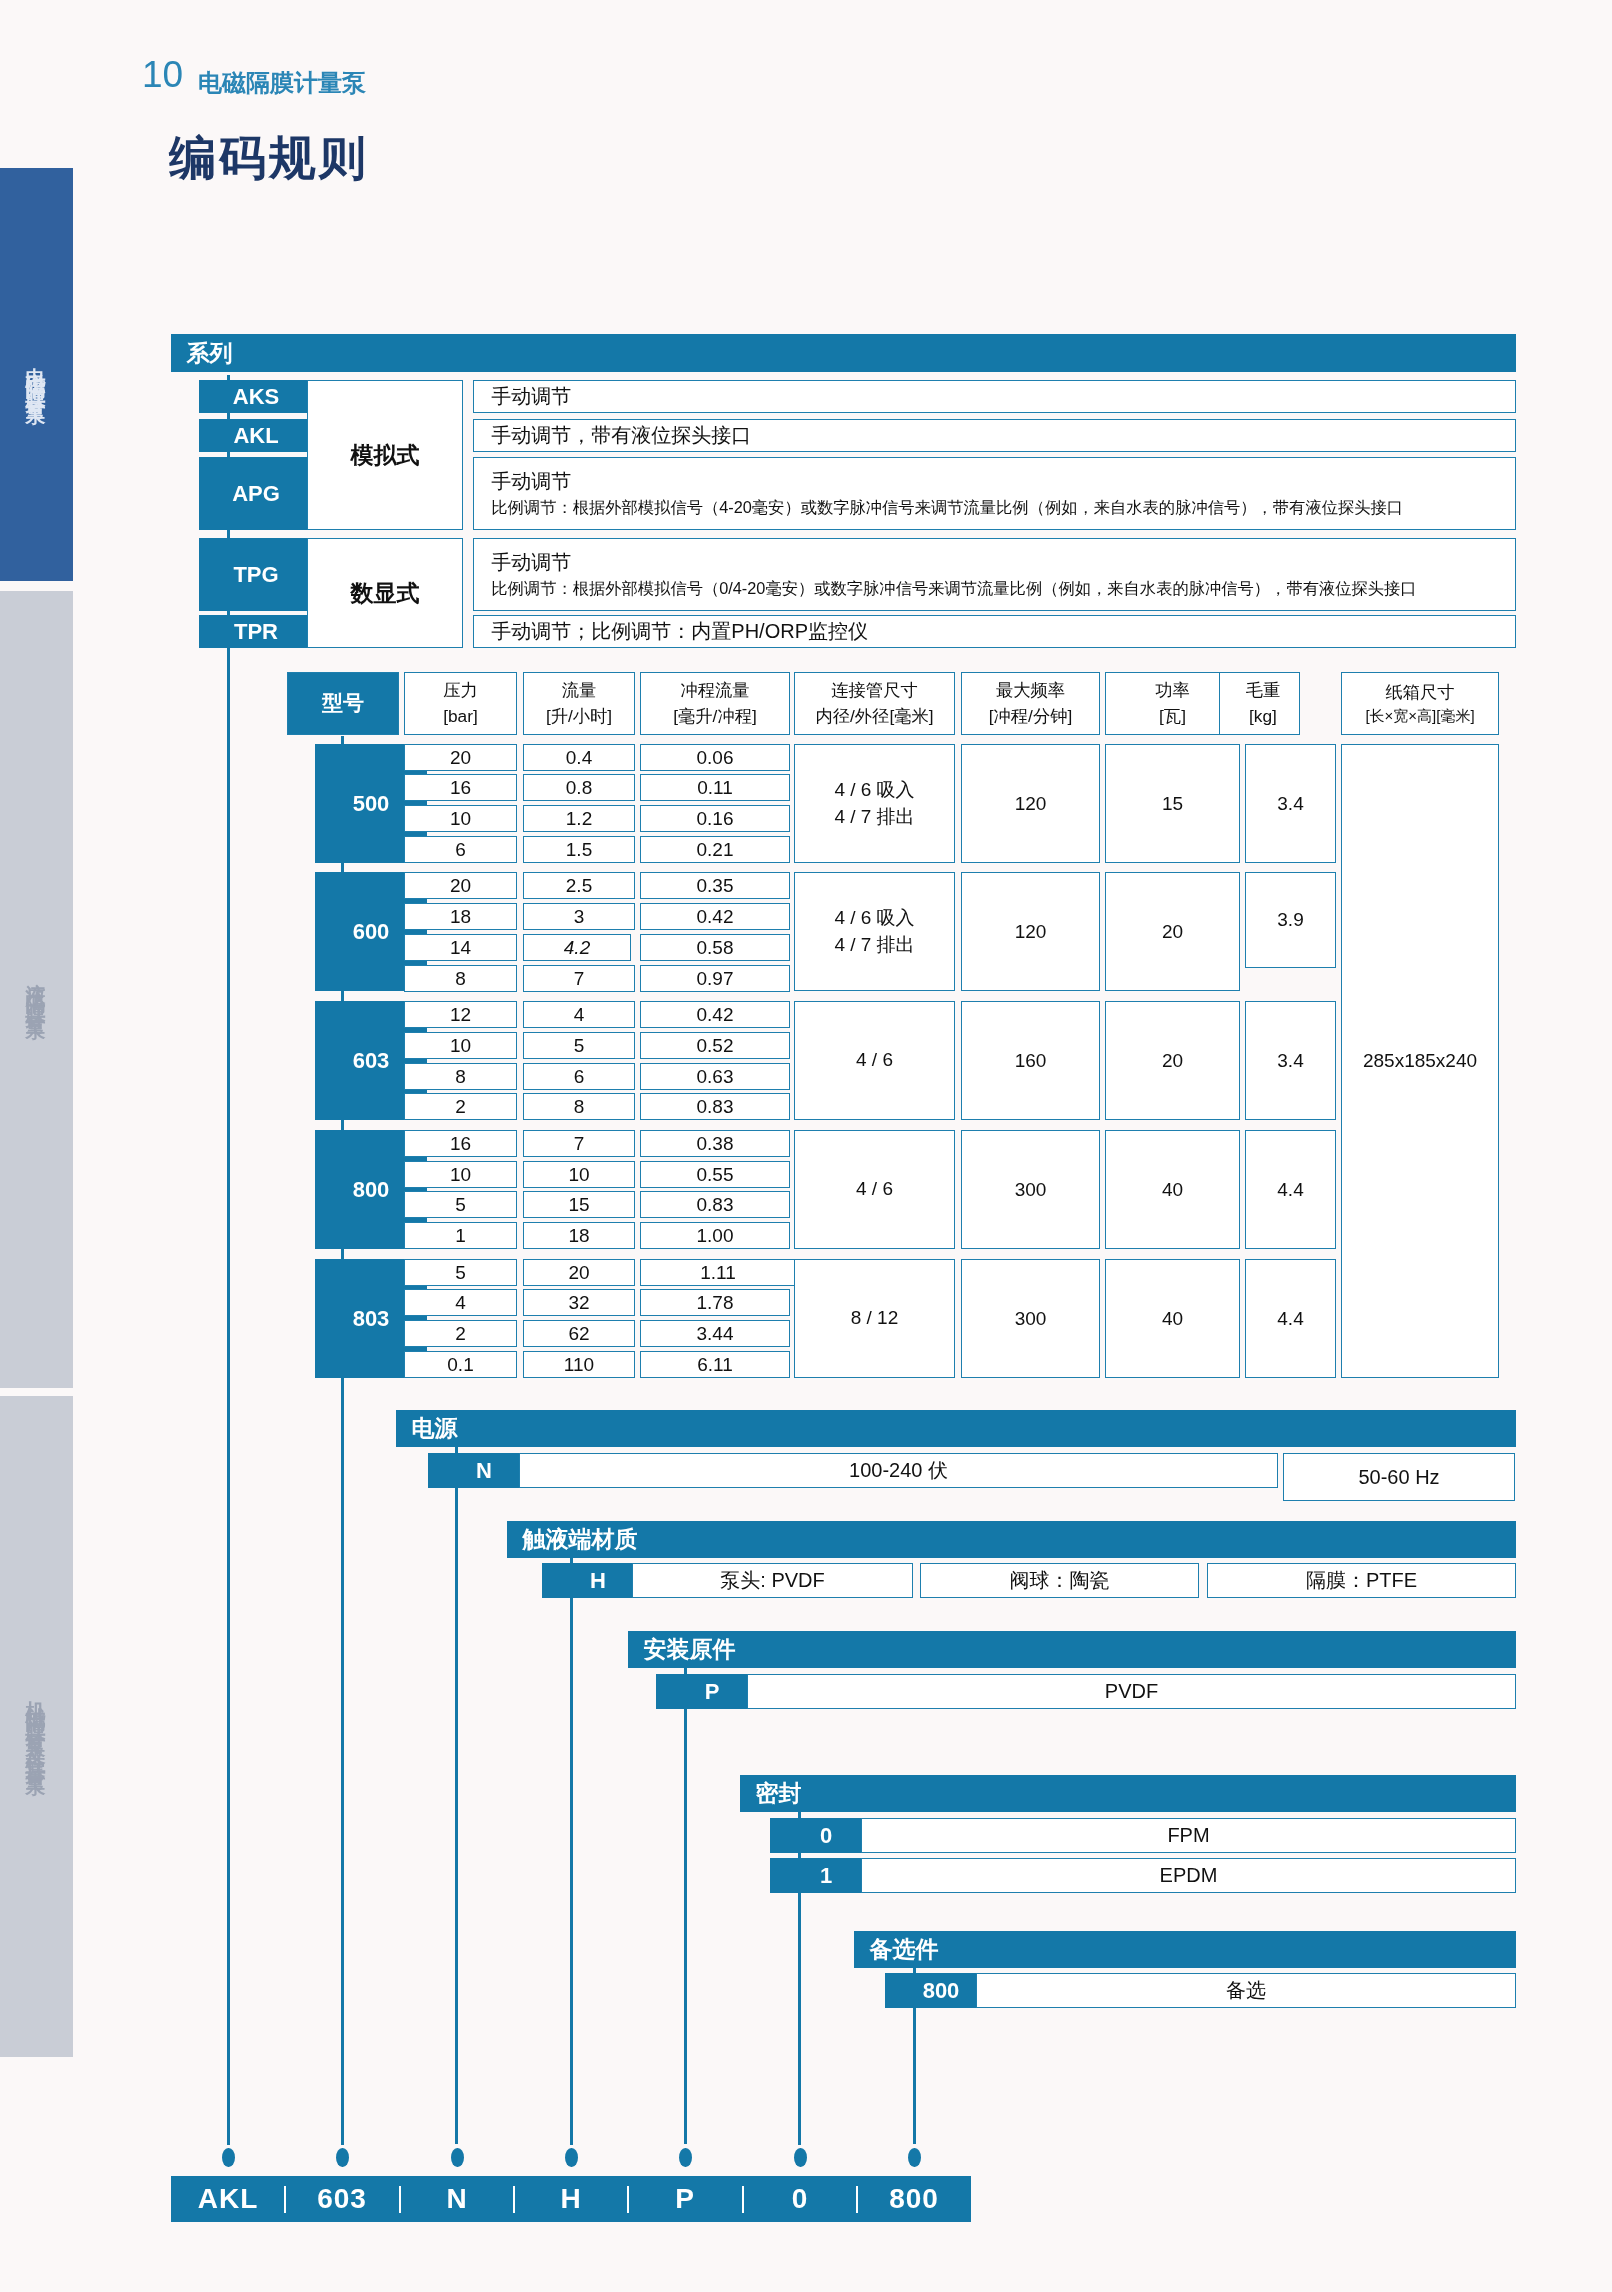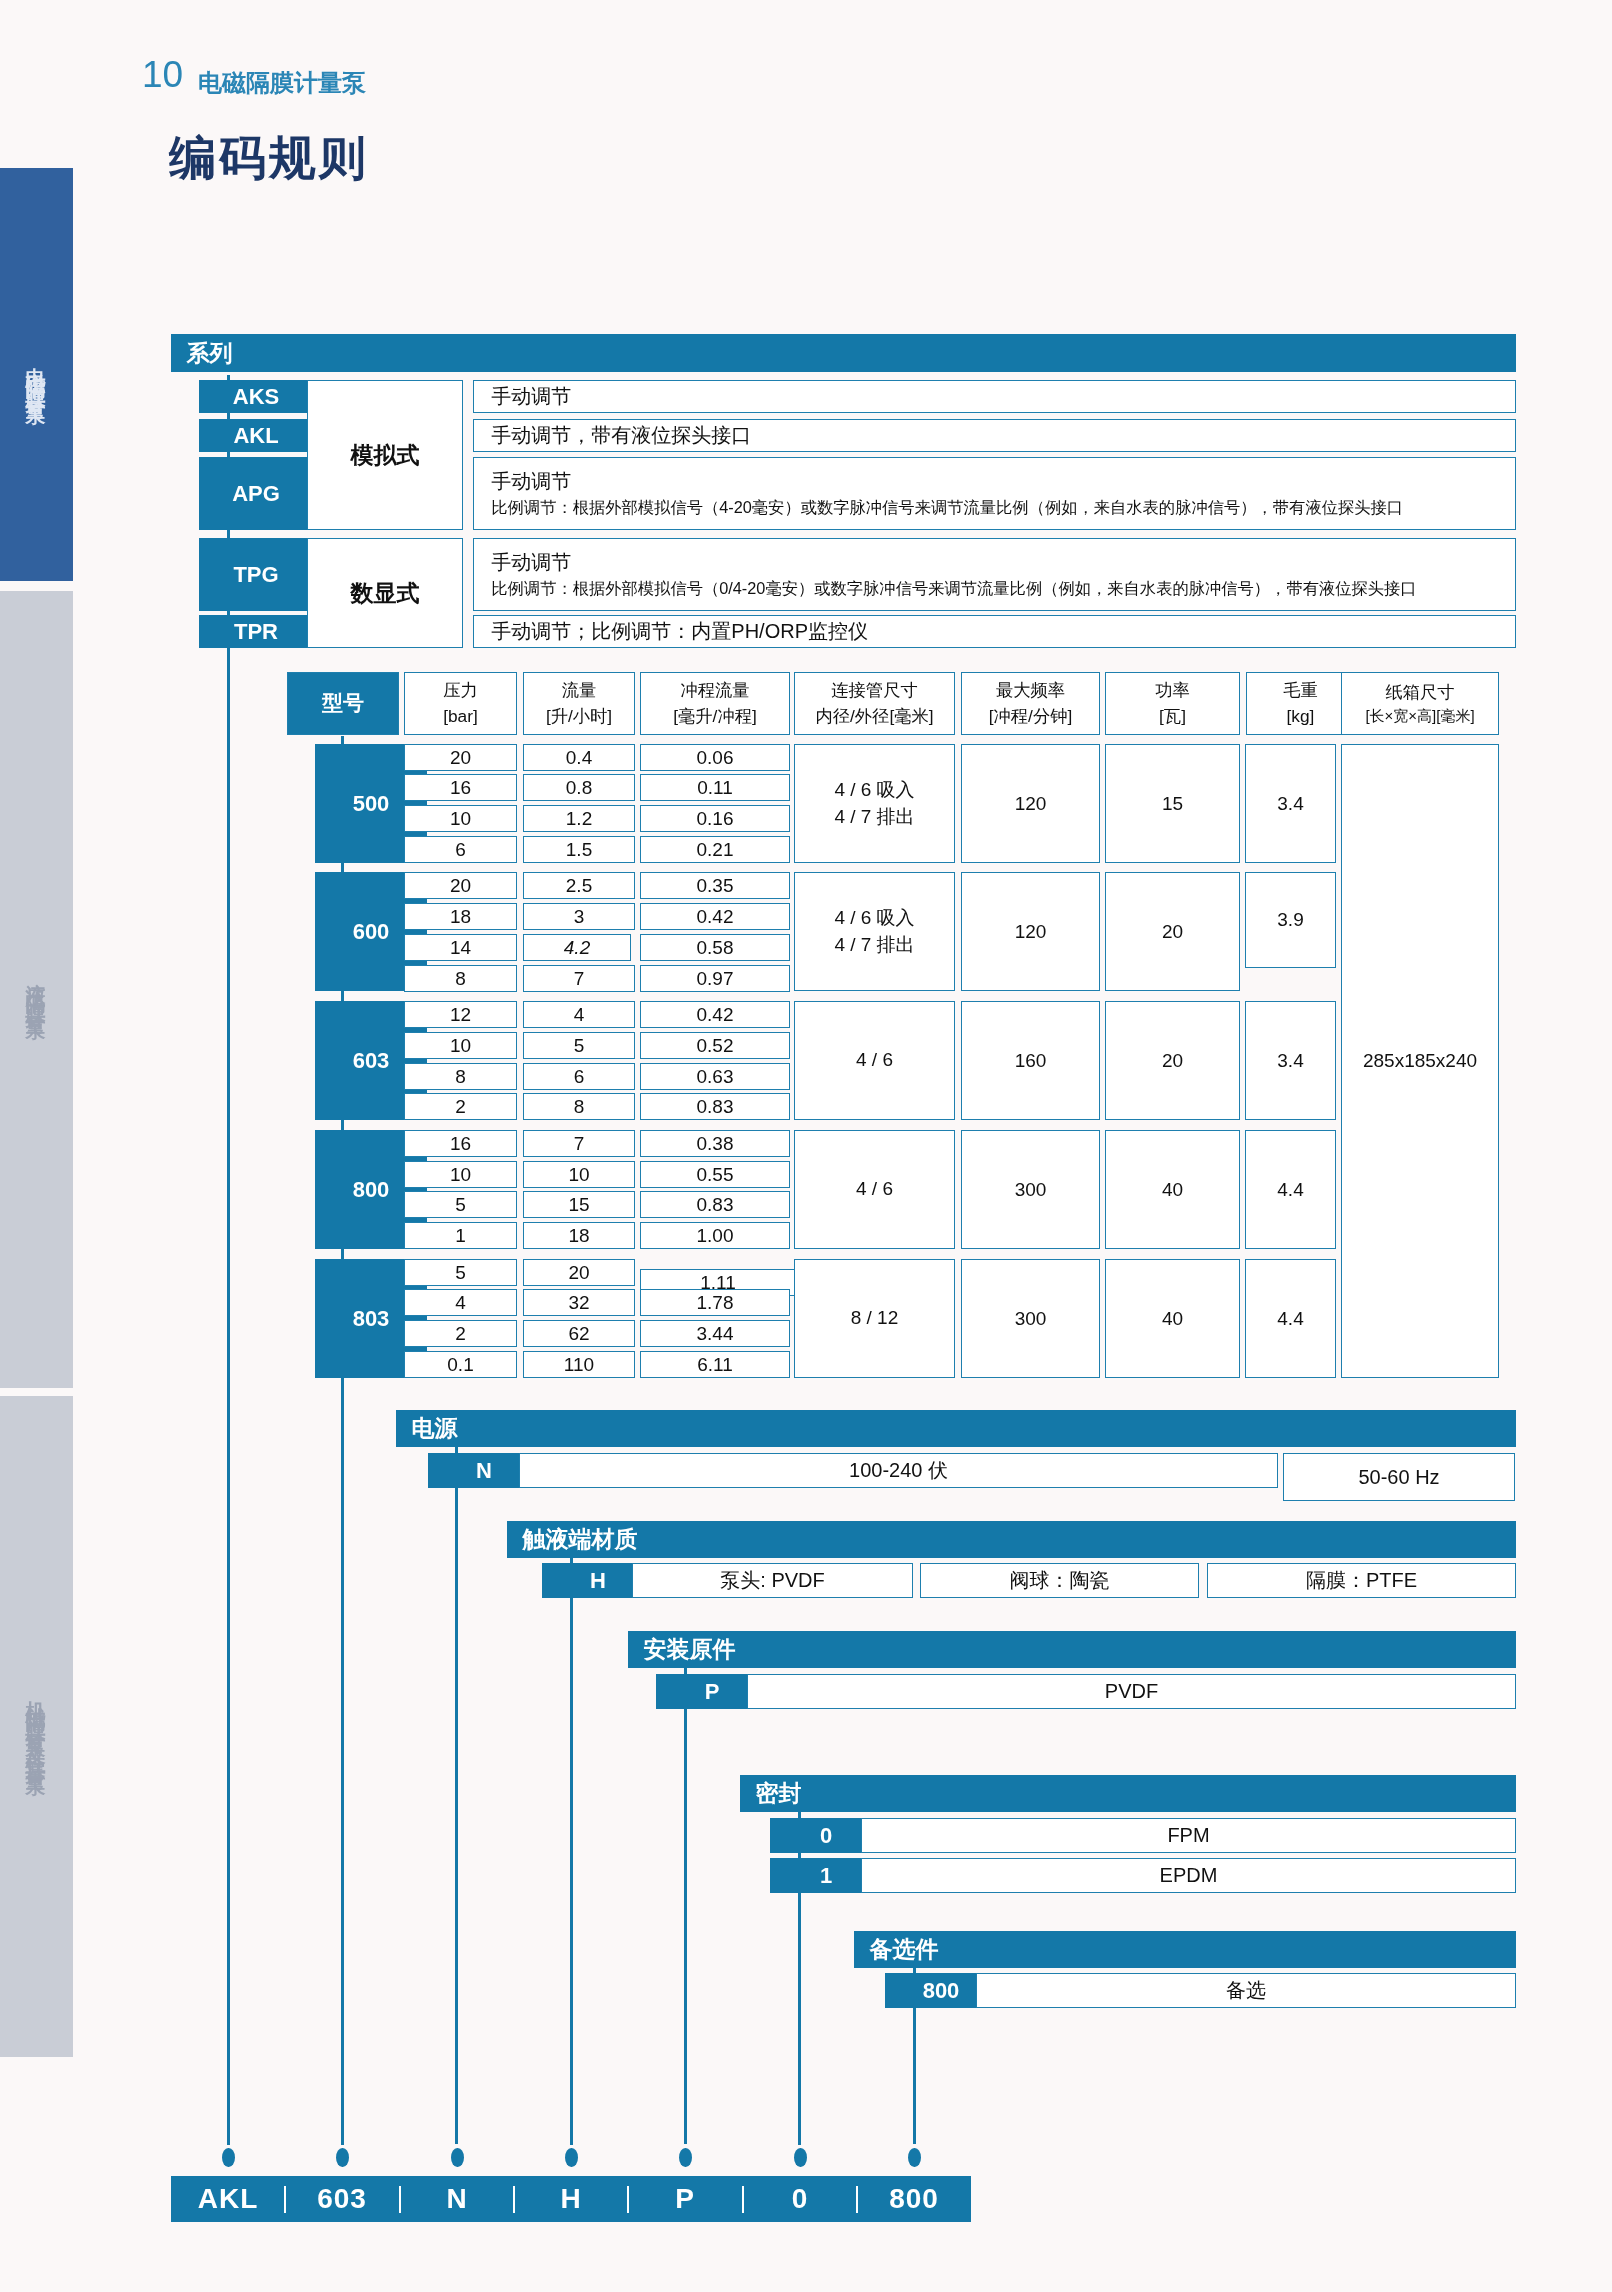--- a/index.html
+++ b/index.html
@@ -93,21 +93,21 @@
       <div>内径/外径[毫米]</div>
   </div>
   <div class="abs hcell" style="left:961px;top:672px;width:139px;height:63px;">
     <div>最大频率</div>
       <div>[冲程/分钟]</div>
   </div>
   <div class="abs hcell" style="left:1105px;top:672px;width:135px;height:63px;">
     <div>功率</div>
       <div>[瓦]</div>
   </div>
-  <div class="abs hcell" style="left:1246px;top:672px;width:102px;height:63px;padding-left:7px;">
+  <div class="abs hcell" style="left:1219px;top:672px;width:81px;height:63px;padding-left:7px;">
     <div>毛重</div>
       <div>[kg]</div>
   </div>
   <div class="abs hcell" style="left:1341px;top:672px;width:158px;height:63px;">
     <div>纸箱尺寸</div>
       <div class="small2">[长×宽×高][毫米]</div>
   </div>
 
   <div class="abs codebox" style="left:287px;top:744px;width:112px;height:119px;">500</div>
   <div class="abs cell" style="left:404px;top:744px;width:113px;height:27px;">20</div>
@@ -187,21 +187,21 @@
   <div class="abs mcell" style="left:794px;top:1130px;width:161px;height:119px;">
     <div>4 / 6</div>
   </div>
   <div class="abs cell" style="left:961px;top:1130px;width:139px;height:119px;">300</div>
   <div class="abs cell" style="left:1105px;top:1130px;width:135px;height:119px;">40</div>
   <div class="abs cell" style="left:1245px;top:1130px;width:91px;height:119px;">4.4</div>
 
   <div class="abs codebox" style="left:287px;top:1259px;width:112px;height:119px;">803</div>
   <div class="abs cell" style="left:404px;top:1259px;width:113px;height:27px;">5</div>
   <div class="abs cell" style="left:523px;top:1259px;width:112px;height:27px;">20</div>
-  <div class="abs cell" style="left:640px;top:1259px;width:156px;height:27px;margin-top:10px;">1.11</div>
+  <div class="abs cell" style="left:640px;top:1259px;width:156px;height:27px;">1.11</div>
   <div class="abs cell" style="left:404px;top:1289px;width:113px;height:27px;">4</div>
   <div class="abs cell" style="left:523px;top:1289px;width:112px;height:27px;">32</div>
   <div class="abs cell" style="left:640px;top:1289px;width:150px;height:27px;">1.78</div>
   <div class="abs cell" style="left:404px;top:1320px;width:113px;height:27px;">2</div>
   <div class="abs cell" style="left:523px;top:1320px;width:112px;height:27px;">62</div>
   <div class="abs cell" style="left:640px;top:1320px;width:150px;height:27px;">3.44</div>
   <div class="abs cell" style="left:404px;top:1351px;width:113px;height:27px;">0.1</div>
   <div class="abs cell" style="left:523px;top:1351px;width:112px;height:27px;">110</div>
   <div class="abs cell" style="left:640px;top:1351px;width:150px;height:27px;">6.11</div>
   <div class="abs mcell" style="left:794px;top:1259px;width:161px;height:119px;">

